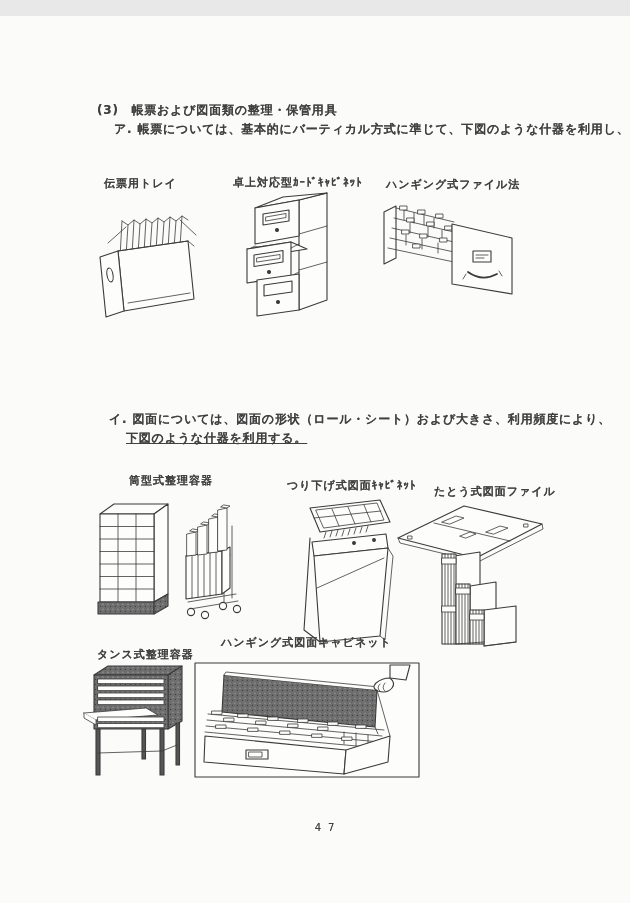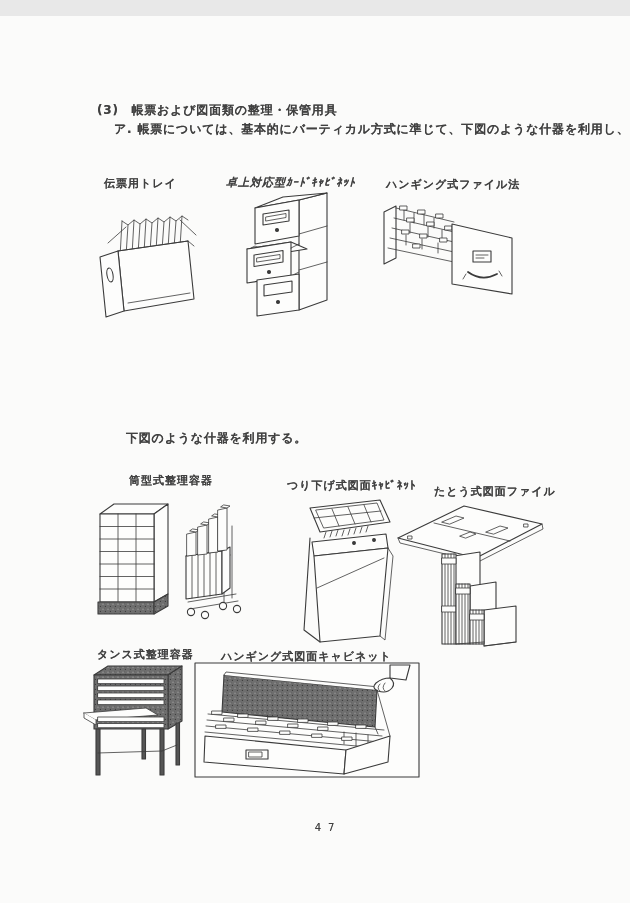--- a/index.html
+++ b/index.html
@@ -44,21 +44,21 @@
         <circle cx="3.4" cy="3.4" r="0.6" fill="#3c3c3c"></circle>
         <circle cx="2.4" cy="0.4" r="0.4" fill="#555"></circle>
       </pattern>
     </defs>
   </svg>
 
   <div class="txt" style="left:97px; top:86px;">(3)　帳票および図面類の整理・保管用具</div>
   <div class="txt" style="left:114px; top:105px;">ア. 帳票については、基本的にバーティカル方式に準じて、下図のような什器を利用し、</div>
 
   <div class="fig-label" style="left:104px; top:160px;">伝票用トレイ</div>
-  <div class="fig-label" style="left:226px; top:159px;font-style:italic;">卓上対応型ｶｰﾄﾞｷｬﾋﾞﾈｯﾄ</div>
+  <div class="fig-label" style="left:233px; top:159px;">卓上対応型ｶｰﾄﾞｷｬﾋﾞﾈｯﾄ</div>
   <div class="fig-label" style="left:386px; top:161px;">ハンギング式ファイル法</div>
 
   <div class="fig" style="left:94px; top:183px; width:112px; height:120px;">
     <svg viewBox="0 0 112 120">
       <g class="ink" fill="none">
         <path class="thin" d="M14,44 L32,28 M102,36 L86,21"></path>
         <path class="thin" d="M26,58 L28,22 M32,57 L34,26 M38,56 L40,21 M44,55 L46,25 M50,54 L52,20 M56,53 L58,24 M62,52 L64,19 M68,51 L70,23 M74,50 L76,18 M80,49 L82,22 M86,48 L88,17"></path>
         <path class="thin" d="M28,22 L34,26 L40,21 L46,25 L52,20 L58,24 L64,19 L70,23 L76,18 L82,22 L88,17 L94,21"></path>
         <polygon points="24,52 94,42 100,100 30,112" fill="#fdfdfc"></polygon>
         <polygon points="6,58 24,52 30,112 12,118" fill="#fdfdfc"></polygon>
@@ -113,21 +113,22 @@
         </g>
         <polygon points="72,30 132,44 132,100 72,90" fill="#fdfdfc"></polygon>
         <rect x="93" y="57" width="18" height="11" fill="#fdfdfc"></rect>
         <path class="thin" d="M96,61 h12 M96,64 h8"></path>
         <path d="M88,78 q14,10 29,2" stroke-width="1.8"></path>
         <path class="thin" d="M86,80 l-3,5 M119,77 l3,5"></path>
       </g>
     </svg>
   </div>
 
-  <div class="txt" style="left:126px; top:414px;">下図のような什器を利用する。</div>
+  <div class="txt" style="left:109px; top:395px;">イ. 図面については、図面の形状（ロール・シート）および大きさ、利用頻度により、</div>
+  <div class="txt" style="left:126px; top:414px;text-decoration:underline;">下図のような什器を利用する。</div>
 
   <div class="fig-label" style="left:129px; top:457px;font-family:Liberation Serif, serif;">筒型式整理容器</div>
   <div class="fig-label" style="left:287px; top:462px;">つり下げ式図面ｷｬﾋﾞﾈｯﾄ</div>
   <div class="fig-label" style="left:434px; top:468px;text-align:center;">たとう式図面ファイル</div>
 
   <div class="fig" style="left:92px; top:482px; width:150px; height:124px;">
     <svg viewBox="0 0 150 124">
       <g class="ink" fill="#fdfdfc">
 
         <polygon points="8,16 22,6 76,6 62,16"></polygon>
@@ -211,21 +212,21 @@
         <polygon points="54,64 86,60 86,96 54,100"></polygon>
         <rect x="40" y="64" width="14" height="34"></rect>
         <path class="thin" d="M43,64 V98 M46,64 V98 M49,64 V98 M52,64 V98" fill="none"></path>
         <rect class="thin" x="40" y="68" width="14" height="6"></rect>
         <path class="thin" d="M26,98 L54,96 M54,100 L86,96" fill="none"></path>
       </g>
     </svg>
   </div>
 
   <div class="fig-label" style="left:97px; top:631px;">タンス式整理容器</div>
-  <div class="fig-label" style="left:221px; top:633px;">ハンギング式図面キャビネット</div>
+  <div class="fig-label" style="left:221px; top:619px;">ハンギング式図面キャビネット</div>
 
   <div class="fig" style="left:82px; top:645px; width:112px; height:120px;">
     <svg viewBox="0 0 112 120">
       <g class="ink">
         <polygon points="12,14 26,5 100,5 86,14" fill="url(#speck)"></polygon>
         <polygon points="86,14 100,5 100,60 86,68" fill="url(#speck)"></polygon>
         <rect x="12" y="14" width="74" height="54" fill="url(#speck)"></rect>
         <g fill="#fdfdfc" class="thin">
           <rect x="16" y="18" width="66" height="4.6"></rect>
           <rect x="16" y="25" width="66" height="4.6"></rect>

